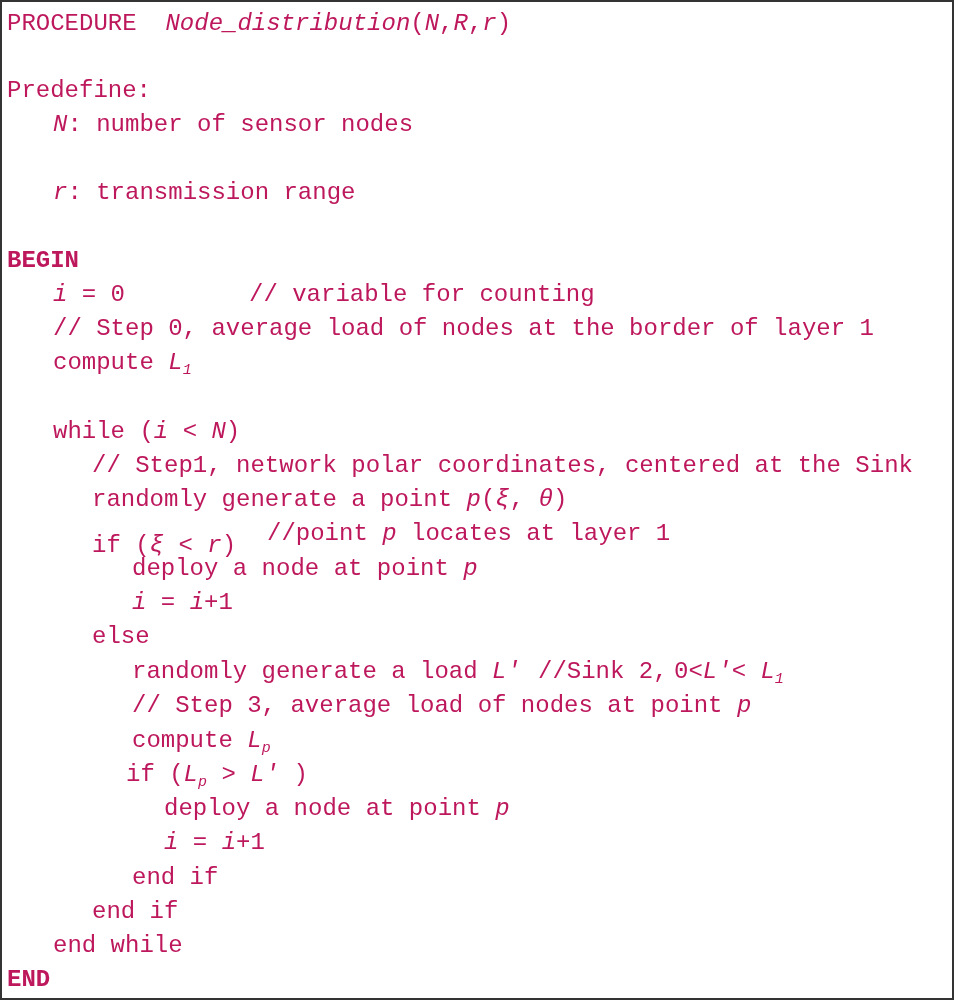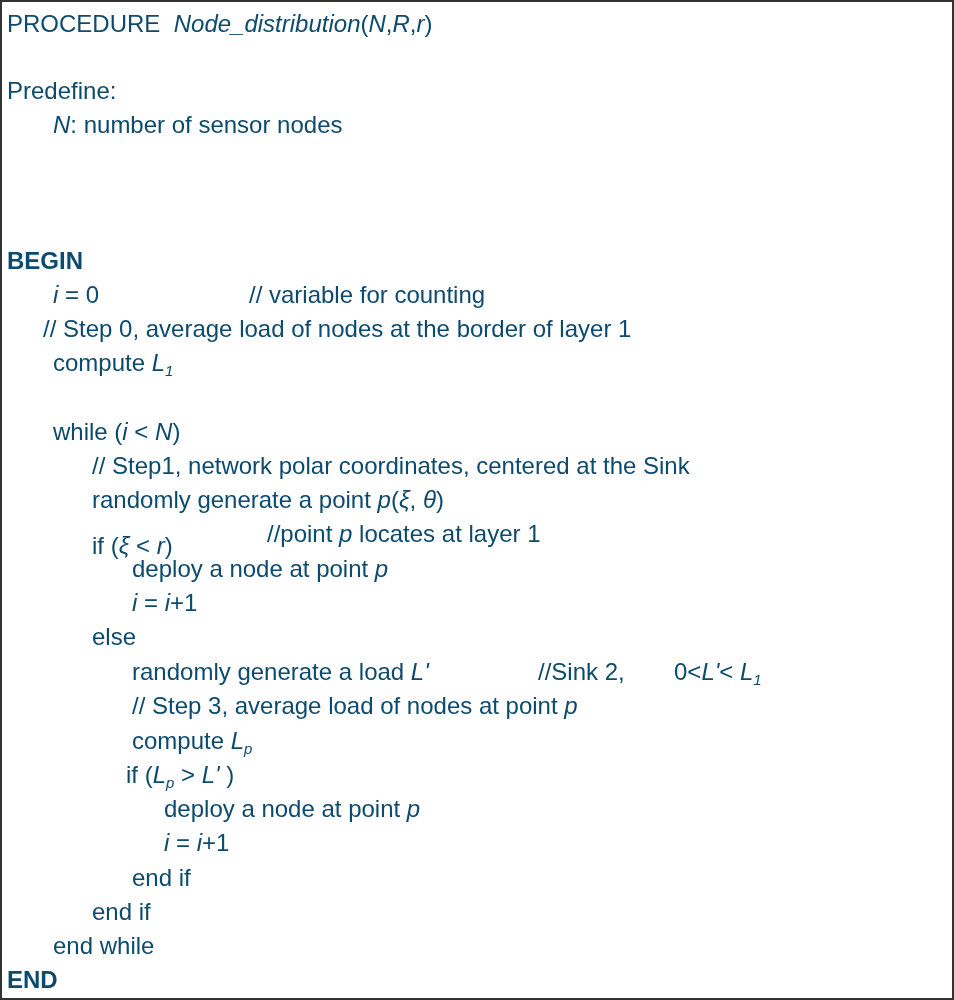--- a/index.html
+++ b/index.html
@@ -8,45 +8,46 @@
     position: absolute; left: 0; top: 0;
     width: 950px; height: 996px;
     border: 2px solid #333333;
     background: #ffffff;
   }
   .line {
     position: absolute;
     left: 0;
     height: 34px;
     line-height: 34px;
-    font-family: Liberation Sans, sans-serif;
+    font-family: Liberation Mono, monospace;
     font-size: 24px;
-    color: #0c4a6e;
+    color: #be185d;
     white-space: pre;
   }
   .b { font-weight: bold; }
   i { font-style: italic; }
   sub { font-size: 15px; vertical-align: -5px; line-height: 0; font-style: italic; }
 </style>
 </head>
 <body>
 
 <div class="frame">
 
   <div class="line" style="top:5px;left:5px;"><span>PROCEDURE</span>  <i>Node_distribution</i>(<i>N</i>,<i>R</i>,<i>r</i>)</div>
 
   <div class="line" style="top:72px;left:5px;">Predefine:</div>
   <div class="line" style="top:106px;left:51px;"><i>N</i><span>: number of sensor nodes</span></div>
+  <div class="line" style="top:174px;left:51px;"><i>r</i><span>: transmission range</span></div>
 
   <div class="line b" style="top:242px;left:5px;">BEGIN</div>
 
   <div class="line" style="top:276px;left:51px;"><i>i</i><span> = 0</span></div>
   <div class="line" style="top:276px;left:247px;">// variable for counting</div>
 
-  <div class="line" style="top:310px;left:41px;text-align:center;">// Step 0, average load of nodes at the border of layer 1</div>
+  <div class="line" style="top:310px;left:51px;text-align:center;">// Step 0, average load of nodes at the border of layer 1</div>
   <div class="line" style="top:344px;left:51px;"><span>compute </span><i>L</i><sub>1</sub></div>
 
   <div class="line" style="top:413px;left:51px;"><span>while (</span><i>i</i><span> &lt; </span><i>N</i><span>)</span></div>
 
   <div class="line" style="top:447px;left:90px;">// Step1, network polar coordinates, centered at the Sink</div>
   <div class="line" style="top:481px;left:90px;"><span>randomly generate a point </span><i>p</i>(<i>ξ</i>, <i>θ</i>)</div>
 
   <div class="line" style="top:515px;left:90px;margin-top:12px;"><span>if (</span><i>ξ</i> &lt; <i>r</i><span>)</span></div>
   <div class="line" style="top:515px;left:265px;"><span>//point </span><i>p</i><span> locates at layer 1</span></div>
 

